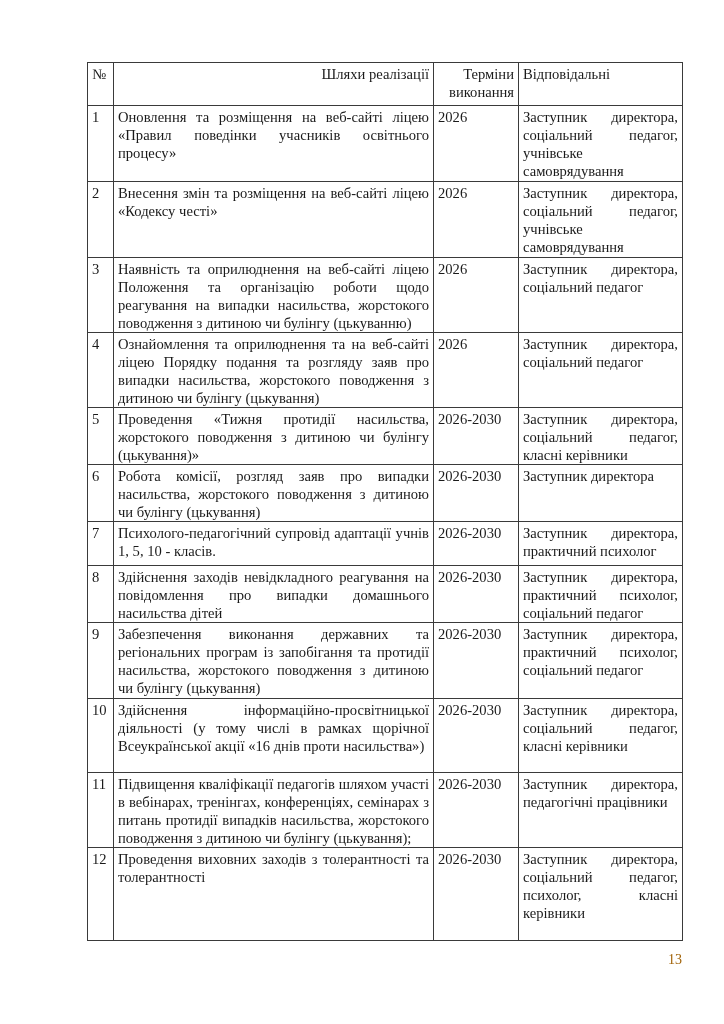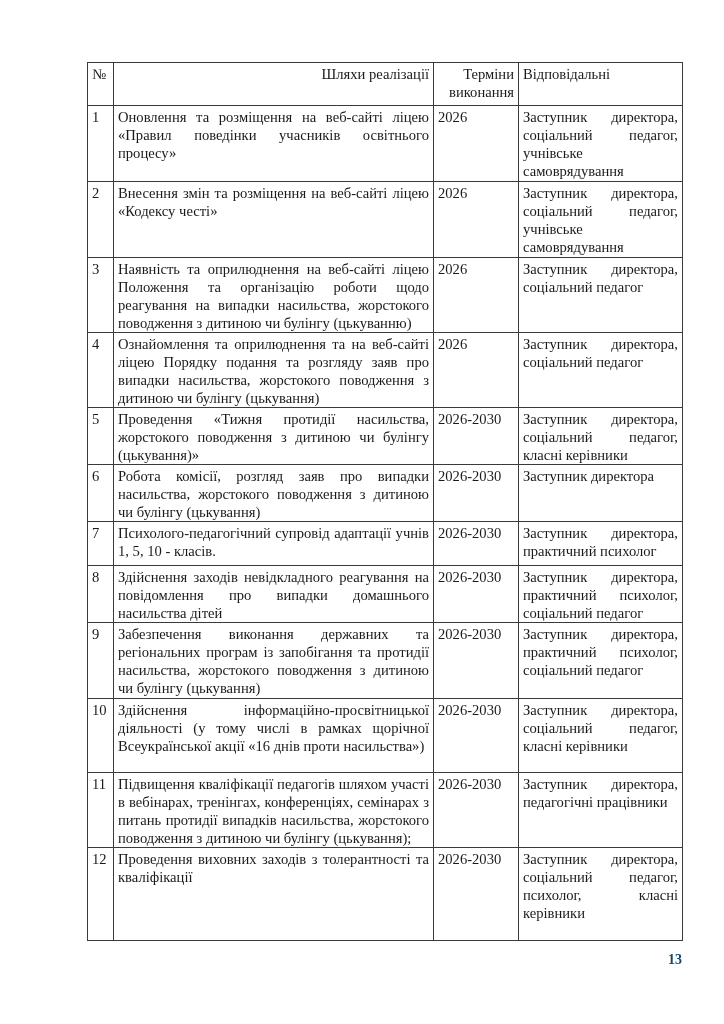--- a/index.html
+++ b/index.html
@@ -57,22 +57,21 @@
       white-space: nowrap;
     }
     .line.last {
       text-align-last: left;
     }
     .page-number {
       position: absolute;
       left: 668px;
       top: 952px;
       font-size: 14px;
-      color: #0c4a6e;
-      font-weight: bold;
+      color: #a16207;
     }
   </style>
 </head>
 <body>
 
 <div class="page">
   <table class="plan">
     <colgroup>
       <col class="c-num">
         <col class="c-way">
@@ -240,21 +239,21 @@
           <td class="term">2026-2030</td>
           <td class="resp">
             <span class="line">Заступник директора,</span>
             <span class="line last">педагогічні працівники</span>
           </td>
         </tr>
         <tr style="height: 93px;">
           <td class="num">12</td>
           <td class="way">
             <span class="line">Проведення виховних заходів з толерантності та</span>
-            <span class="line last">кваліфікації</span>
+            <span class="line last">толерантності</span>
           </td>
           <td class="term">2026-2030</td>
           <td class="resp">
             <span class="line">Заступник директора,</span>
             <span class="line">соціальний педагог,</span>
             <span class="line">психолог, класні</span>
             <span class="line last">керівники</span>
           </td>
         </tr>
       </tbody>

